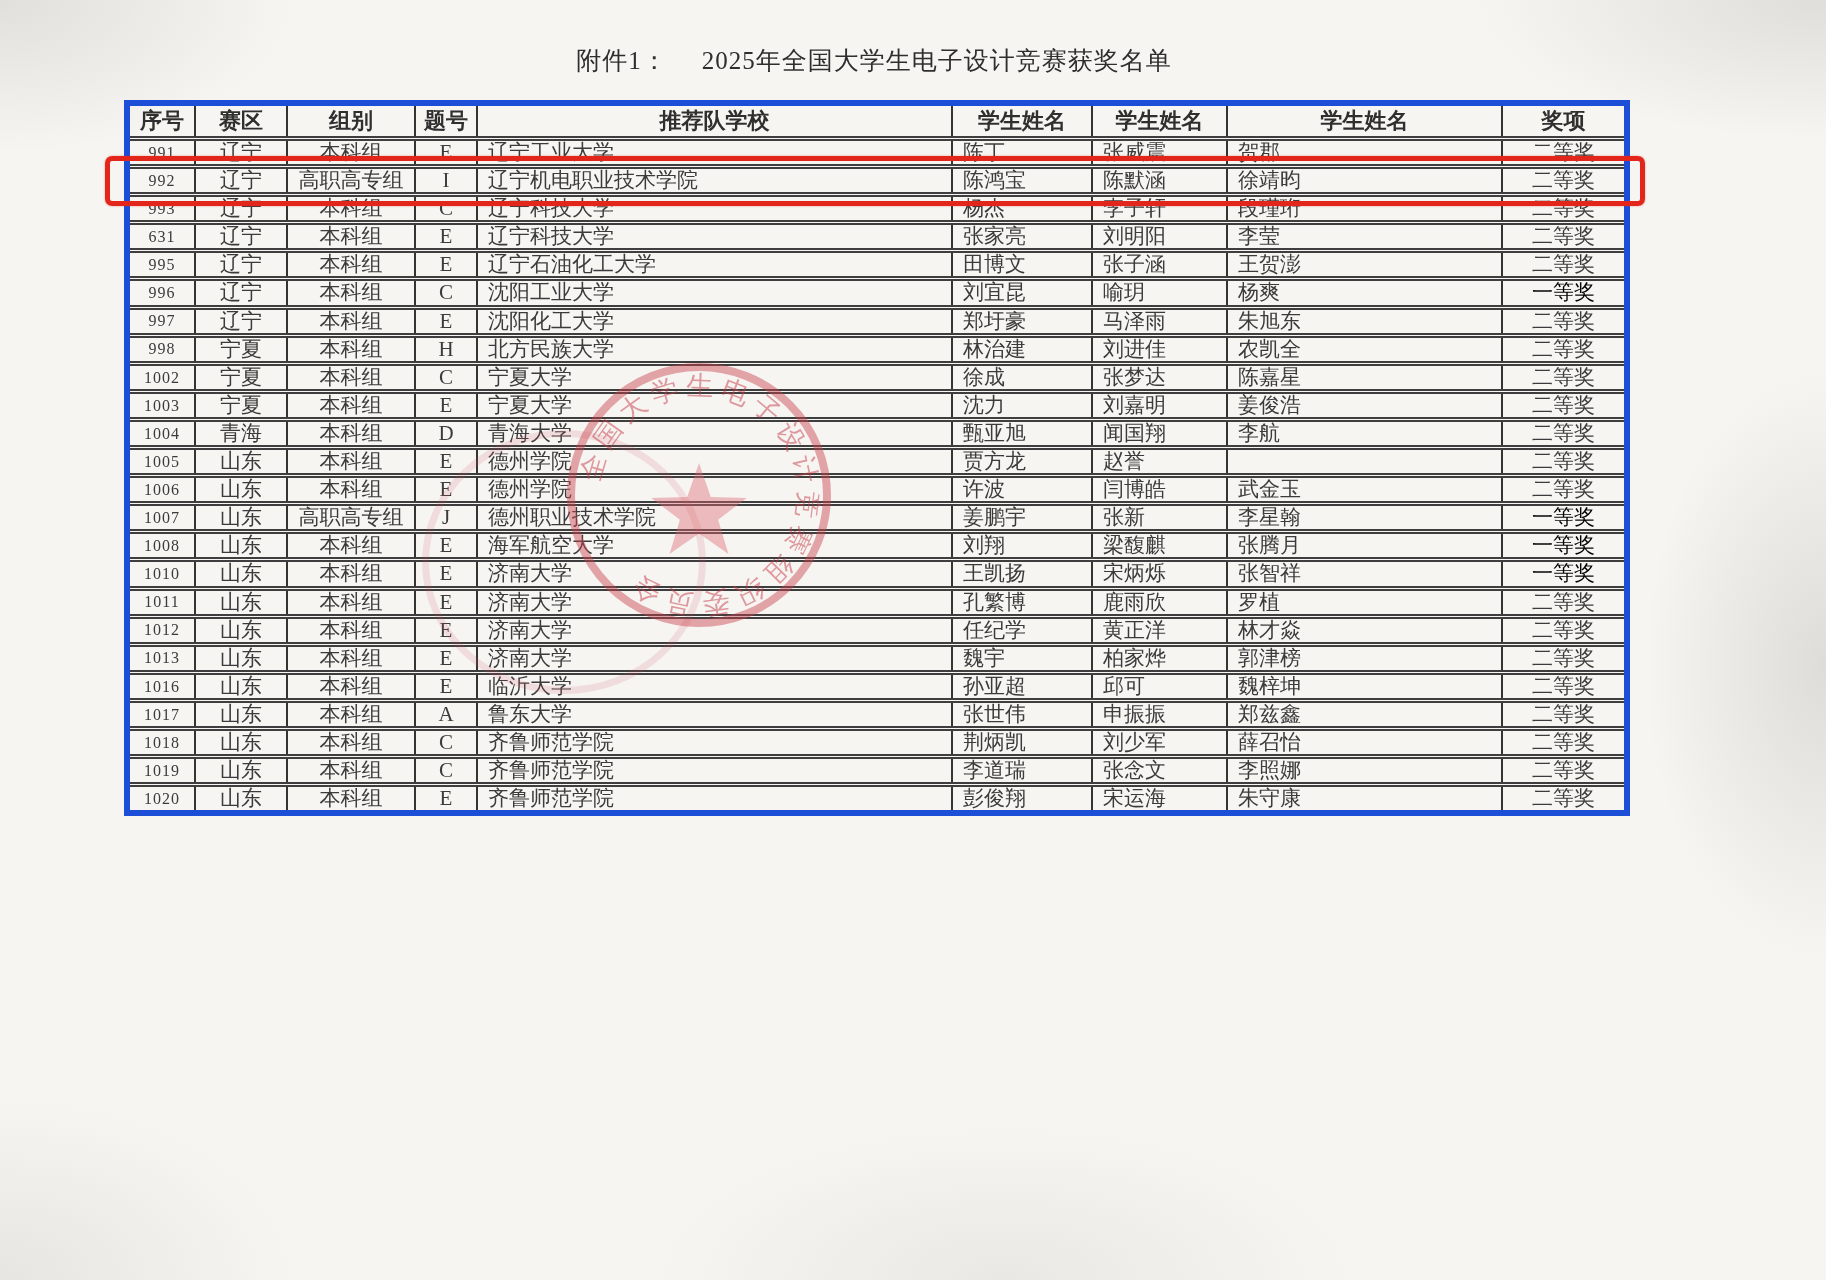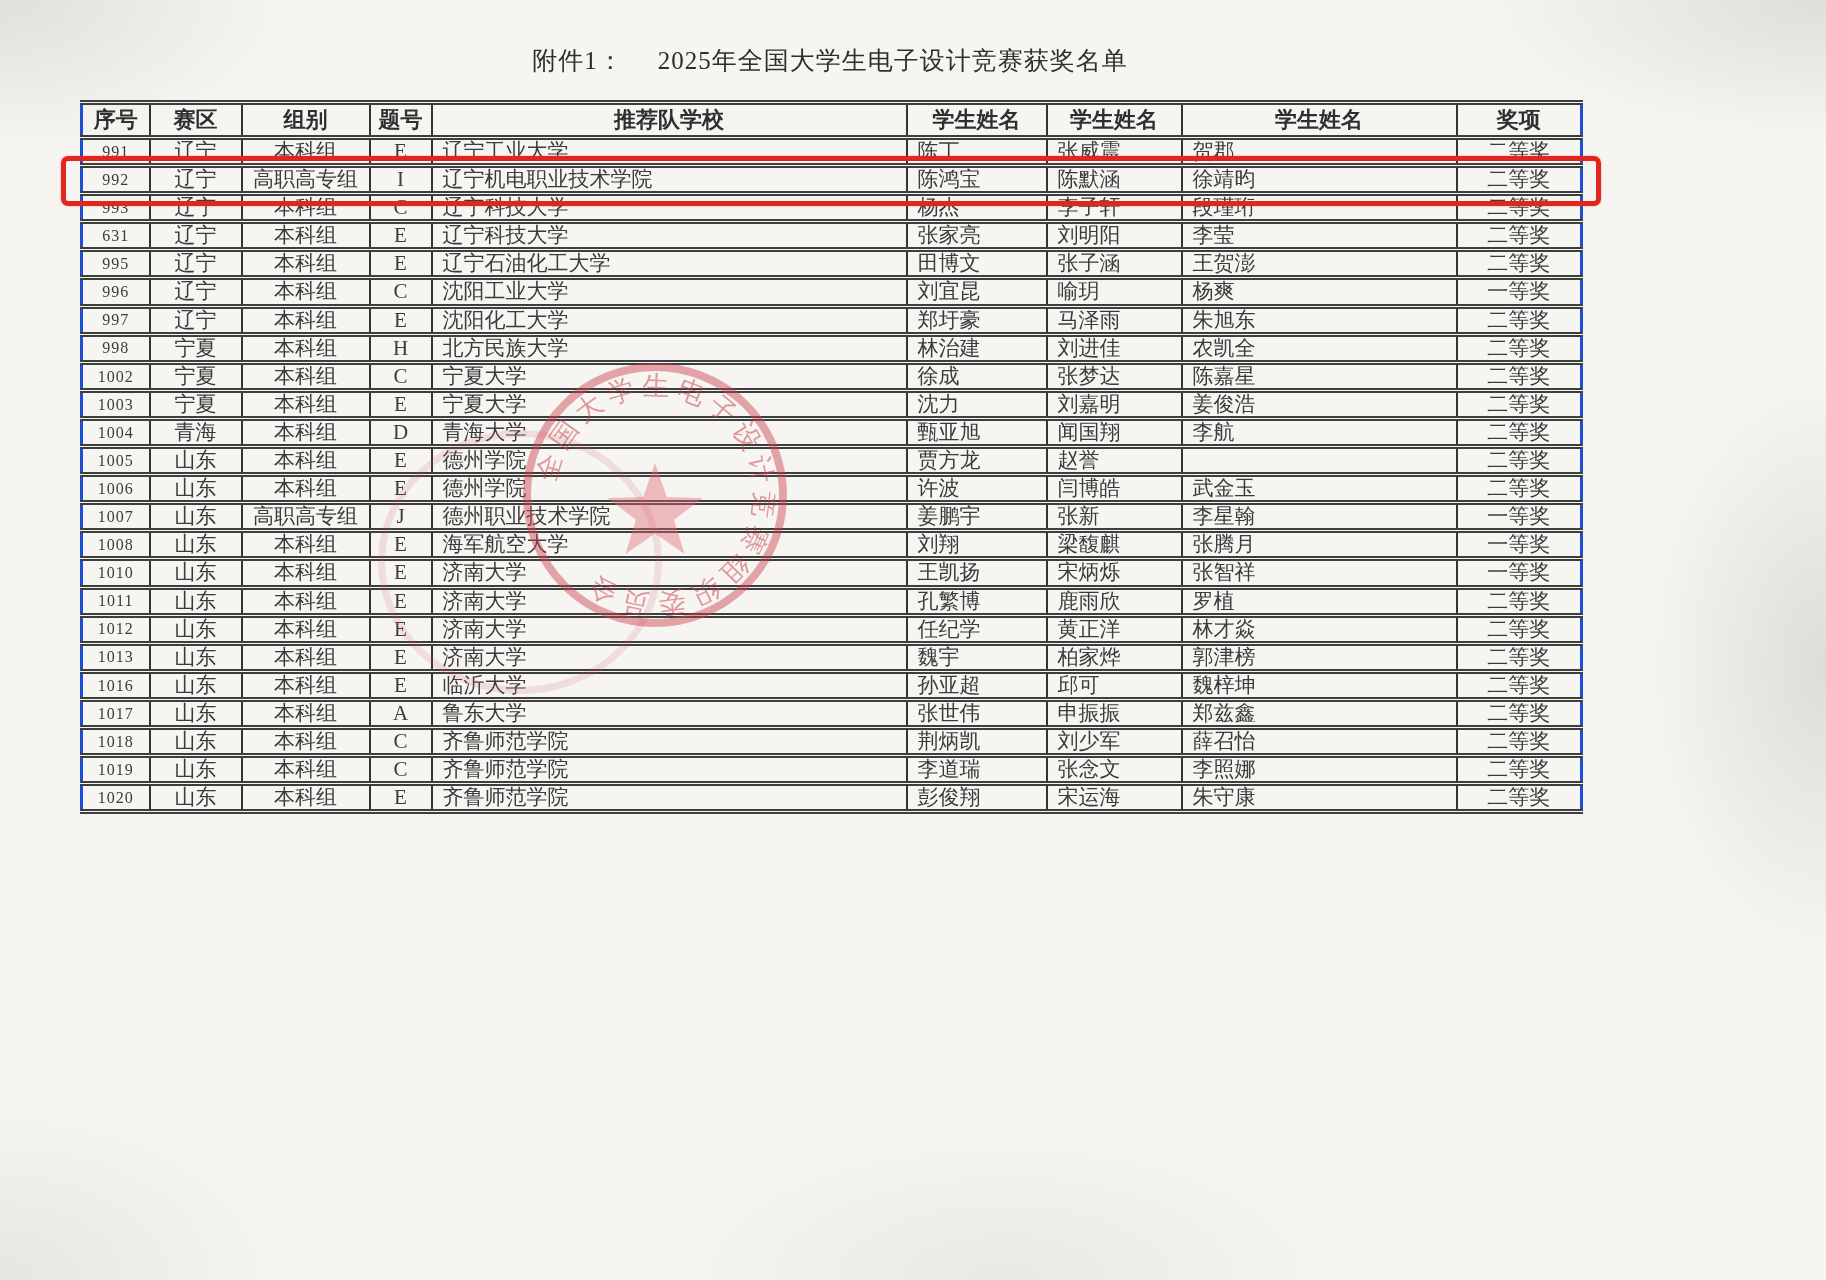--- a/index.html
+++ b/index.html
@@ -8,42 +8,42 @@
     font-family:"Liberation Serif","DejaVu Serif",serif;
     background:
       radial-gradient(ellipse 420px 220px at 0% 0%, rgba(170,168,164,0.28), transparent 70%),
       radial-gradient(ellipse 500px 200px at 100% 0%, rgba(170,168,164,0.30), transparent 70%),
       radial-gradient(ellipse 260px 420px at 100% 52%, rgba(165,163,160,0.30), transparent 70%),
       radial-gradient(ellipse 420px 260px at 0% 100%, rgba(175,173,169,0.22), transparent 70%),
       radial-gradient(ellipse 500px 220px at 55% 100%, rgba(175,173,169,0.18), transparent 70%),
       #f6f5f2;
     color:#3b3b3b;
   }
-  .page{position:absolute;inset:0;}
+  .page{position:absolute;inset:0;margin-left:44px;}
   .title{
     position:absolute;left:80px;top:44px;width:1500px;text-align:center;
     font-size:25px;color:#2e2e2e;letter-spacing:1px;white-space:nowrap;
   }
   .title .gap{display:inline-block;width:34px;}
   table.award{
     position:absolute;left:80px;top:100px;width:1500px;
     border-collapse:collapse;table-layout:fixed;
-    border:3px solid #1d4ed8;
+    border:6px solid #1d4ed8;
   }
   td,th{
     border-left:2px solid #343434;border-right:2px solid #343434;
     border-top:5px double #3e3e3e;border-bottom:5px double #3e3e3e;
     padding:0;line-height:1.1;overflow:hidden;white-space:nowrap;
     color:#3b3b3b;
   }
   th{height:30px;font-size:22px;font-weight:bold;text-align:center;color:#2f2f2f;}
   td{height:22px;font-size:21px;text-align:center;}
   td.col4, td.col5, td.col6, td.col7{text-align:left;padding-left:10px;}
   td.col0{font-size:16px;letter-spacing:1px;}
-  td.award-faded{color:#404040;}
+  td.award-faded{color:#000000;}
   
   .highlight-box{
     position:absolute;left:61px;top:156px;width:1530px;height:40px;
     border:5px solid #e3261c;border-radius:7px;
     box-shadow:0 0 2px rgba(227,38,28,0.5);
     pointer-events:none;
   }
   
   .stamp{
     position:absolute;left:505px;top:345px;width:300px;height:300px;

